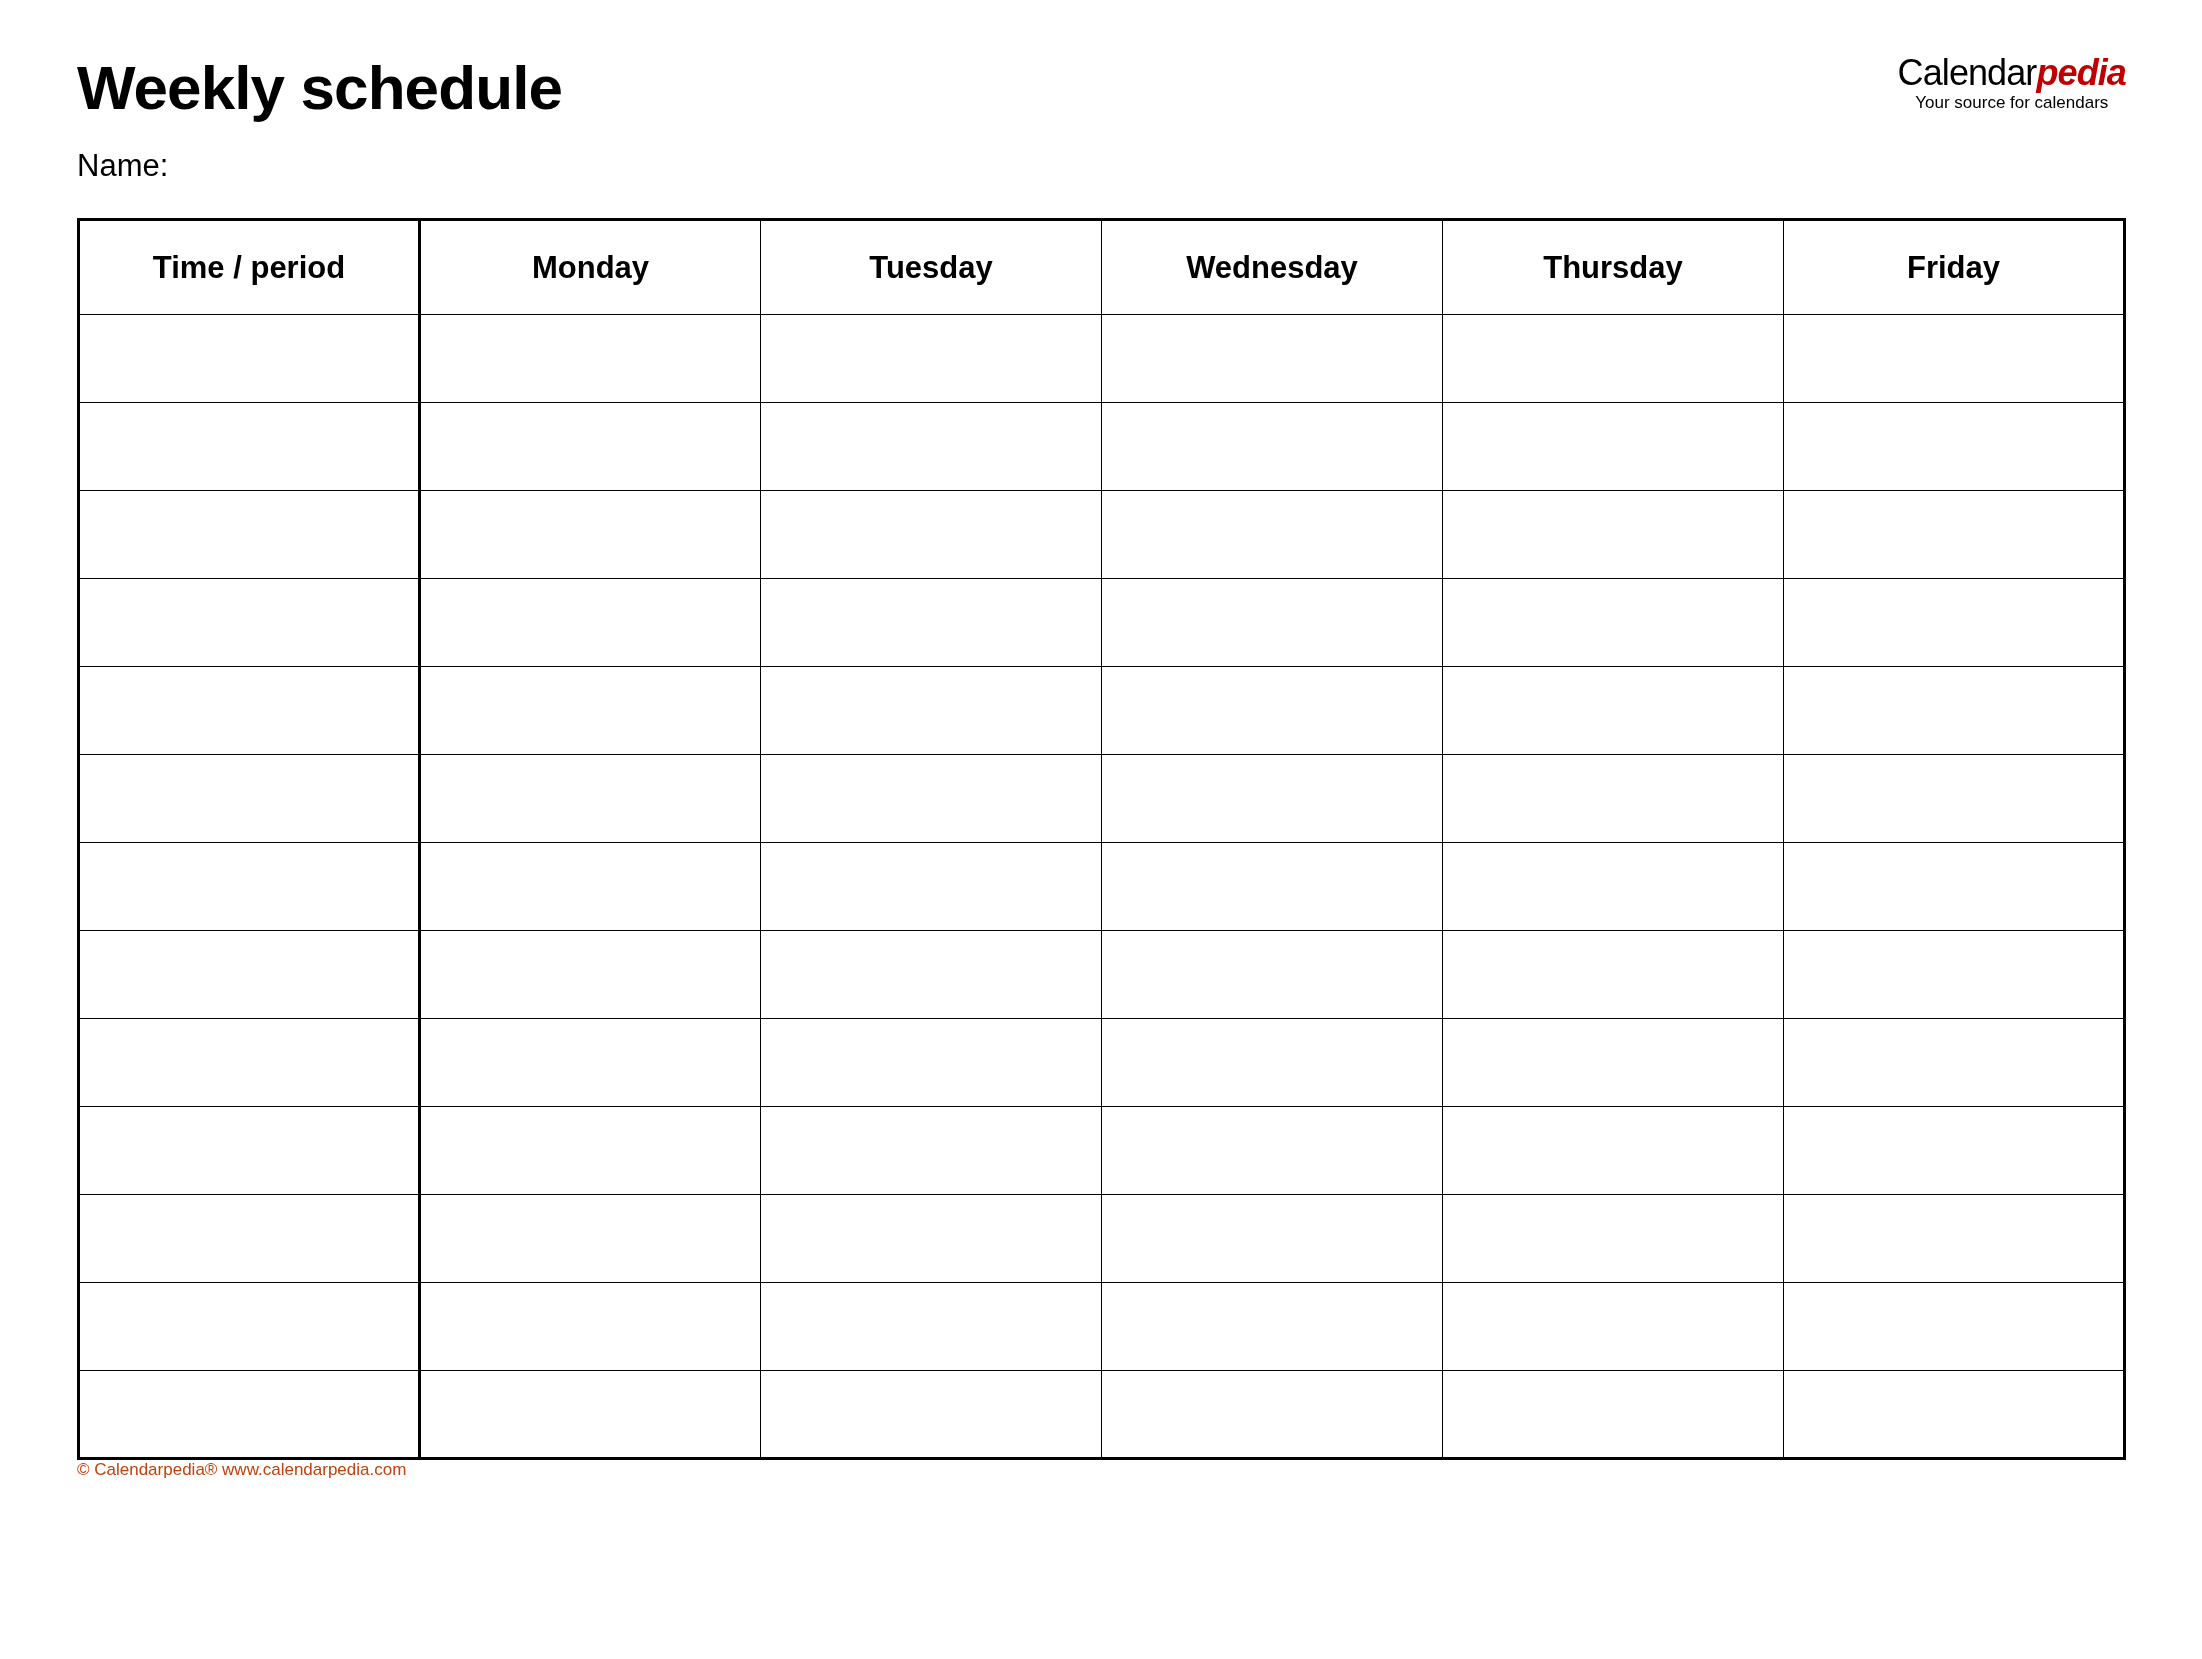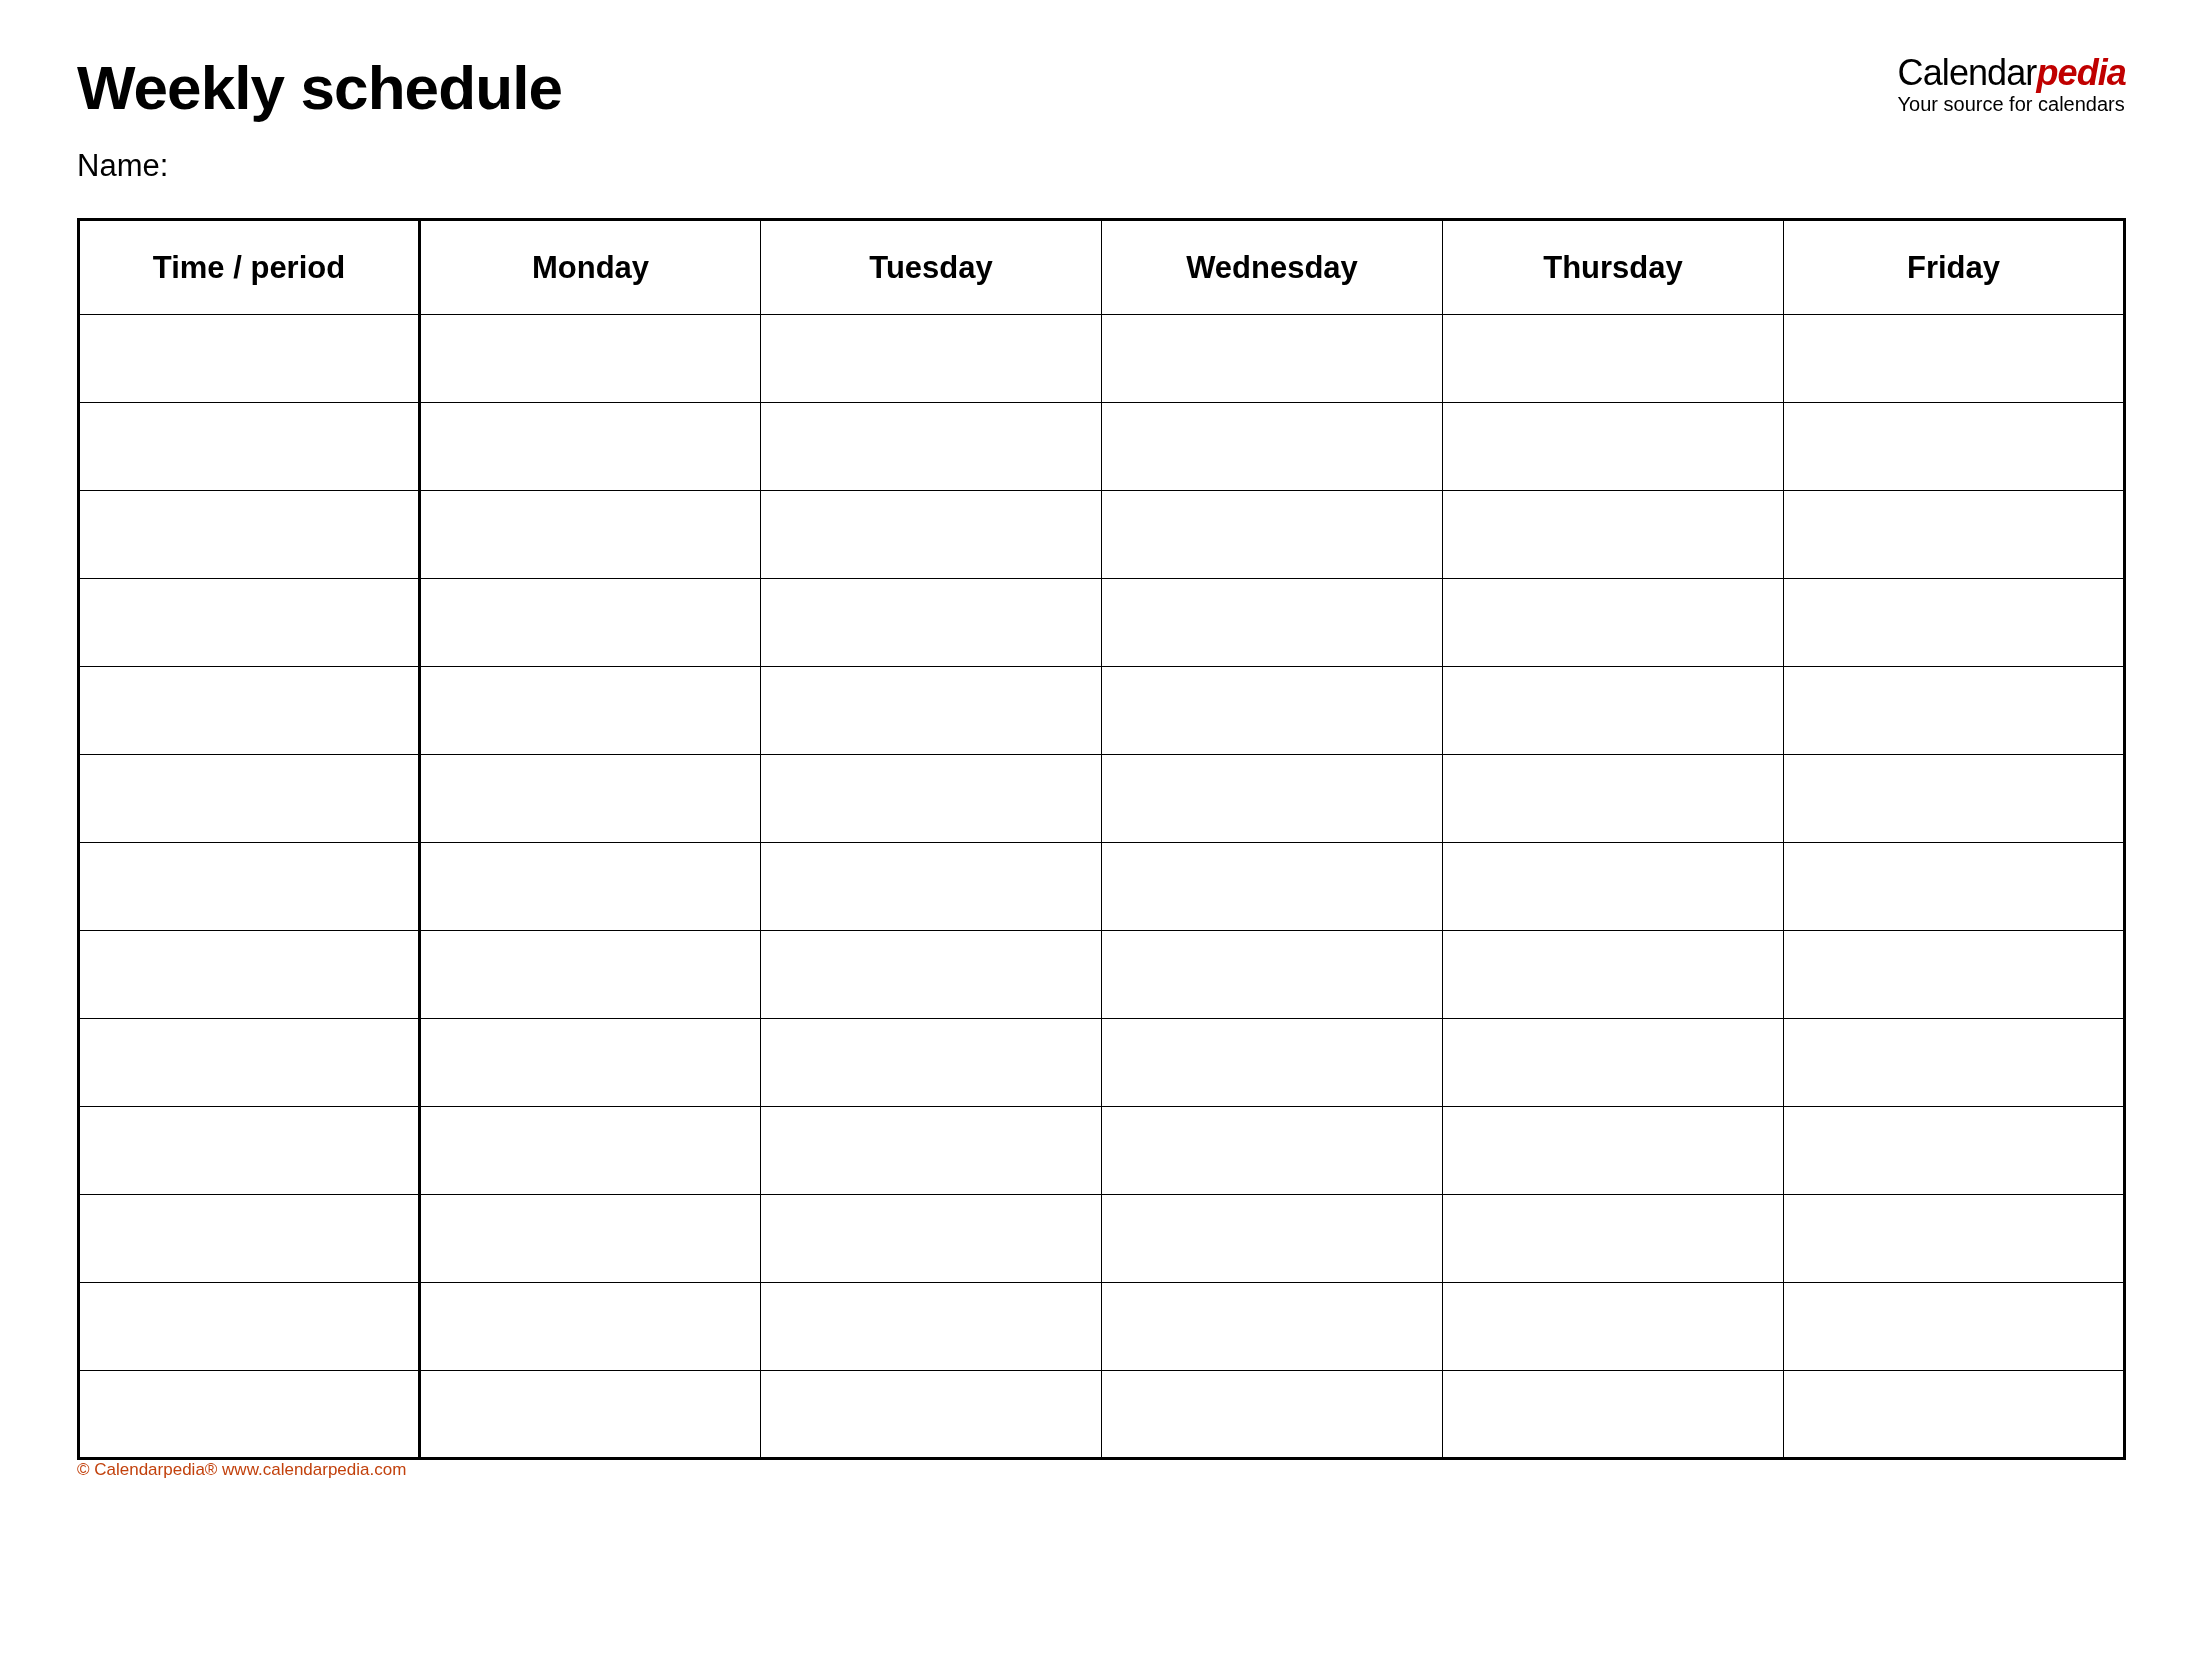--- a/index.html
+++ b/index.html
@@ -21,39 +21,39 @@
       align-items: flex-start;
       margin-bottom: 17px;
       gap: 48px;
     }
     .title {
       font-size: 62px;
       font-weight: bold;
       letter-spacing: -0.9px;
     }
     .brand {
-      text-align: left;
+      text-align: center;
       padding-top: 3.4px;
     }
     .brand-name {
       font-size: 36px;
       font-weight: 400;
       letter-spacing: -0.9px;
       line-height: 1;
     }
     .brand-name .black {
       color: #000;
     }
     .brand-name .red {
       color: #c00000;
       font-style: italic;
       font-weight: bold;
     }
     .brand-tagline {
-      font-size: 20px;
+      font-size: 17px;
       color: #000;
       margin-top: 1.7px;
     }
     .name-label {
       font-size: 31px;
       font-weight: normal;
       margin-bottom: 34px;
       margin-top: 25px;
     }
     table.schedule {

